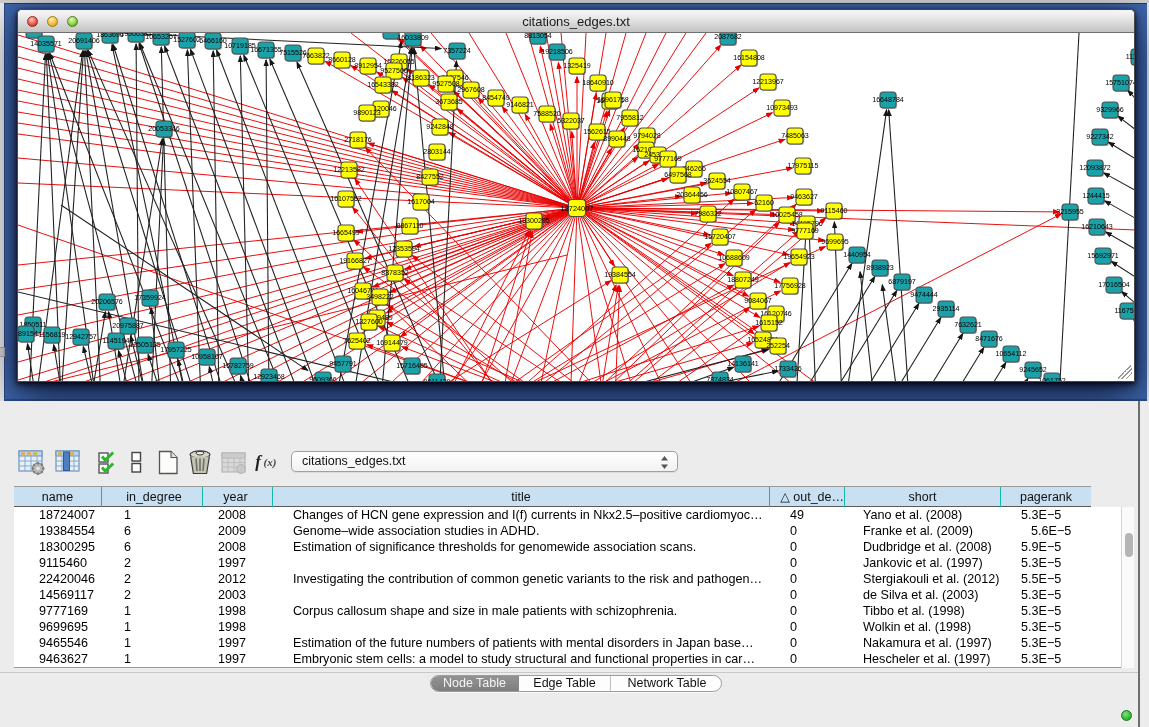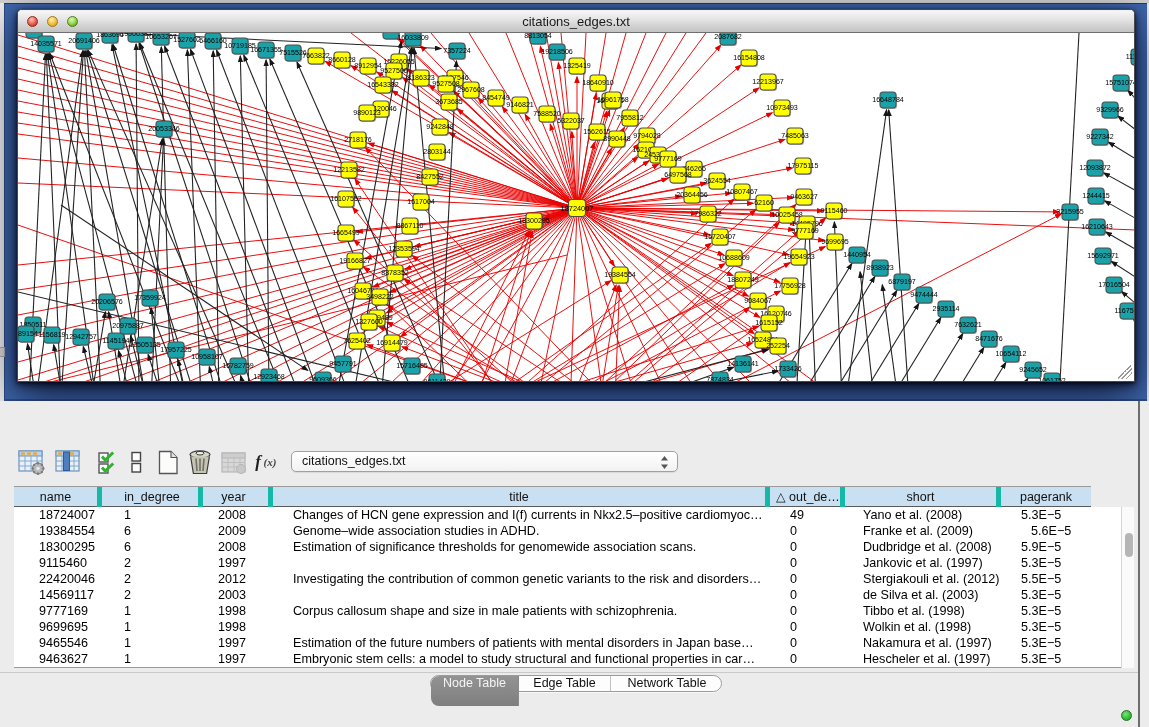--- a/index.html
+++ b/index.html
@@ -7,21 +7,21 @@
 .win {position:absolute;left:17px;top:9px;width:1118px;height:373px;border-radius:5px 5px 0 0;box-shadow:0 3px 9px rgba(0,0,15,.8),0 14px 42px rgba(0,0,20,.75),0 1px 3px rgba(0,0,0,.6);background:#fff;border:1px solid #4a4a4a}
 .titlebar {position:absolute;left:0;top:0;width:100%;height:23px;border-radius:4px 4px 0 0;background:linear-gradient(180deg,#ededed 0%,#f5f5f5 7%,#e3e3e3 45%,#d0d0d0 75%,#c3c3c3 100%);border-bottom:1px solid #6f6f6f}
 .tl {position:absolute;top:5.5px;width:11px;height:11px;border-radius:50%}
 .title {position:absolute;top:4px;left:0;width:100%;text-align:center;font-size:13px;color:#1a1a1a}
 .canvas {position:absolute;left:0;top:23px;width:1116px;height:348px;background:#fff;overflow:hidden}
 .tpanel {position:absolute;left:0;top:401px;width:1149px;height:326px;background:#ececec}
 .tphead {position:absolute;left:0;top:0;width:100%;height:32px;background:linear-gradient(#ededed,#e4e4e4);border-top:1px solid #9a9a9a;border-bottom:1px solid #cfcfcf}
 .tptitle {position:absolute;left:10px;top:8px;font-size:13px;color:#1a1a1a}
 .dropdown {position:absolute;left:291px;top:50px;width:387px;height:21px;border:1px solid #a0a0a0;border-radius:5px;background:linear-gradient(#ffffff,#f2f2f2);font-size:12.5px;color:#111;line-height:19px;padding-left:10px;box-shadow:0 1px 1px rgba(0,0,0,.08)}
 .thead {position:absolute;left:14px;top:486px;height:21px;background:#c8e0f2;border-top:1px solid #9a9a9a;border-bottom:1px solid #5a5a5a}
-.thcell {position:absolute;top:0;height:20px;border-right:5px solid #14b8a6;font-size:12.5px;color:#111;text-align:center;line-height:20px}
+.thcell {position:absolute;top:0;height:20px;border-right:1px solid #14b8a6;font-size:12.5px;color:#111;text-align:center;line-height:20px}
 .trow {position:absolute;left:14px;width:1107px;height:16px;background:#fff;font-size:12.6px;color:#000}
 .trow span {position:absolute;top:1px;white-space:nowrap}
 .tbody-bg {position:absolute;left:14px;top:507px;width:1107px;height:161px;background:#fff;border-bottom:1px solid #9a9a9a}
 .tabs {position:absolute;left:430px;top:675px;height:17px;border:1px solid #9b9b9b;border-radius:9px;background:#fdfdfd;box-shadow:0 1px 0 rgba(255,255,255,.7)}
 .tab {position:absolute;top:0;height:15px;font-size:12.5px;line-height:15px;text-align:center;color:#111}
 .scrollbar {position:absolute;left:1121px;top:507px;width:13px;height:161px;background:#fafafa;border-left:1px solid #d5d5d5}
 .thumb {position:absolute;left:2.5px;top:26px;width:8px;height:24px;border-radius:4px;background:#b5b5b5}
 .memory {position:absolute;right:33px;top:745px;font-size:16px;color:#111}
 .gdot {position:absolute;left:1121px;top:710px;width:11px;height:11px;border-radius:50%;background:radial-gradient(circle at 40% 35%,#7fe07f,#2dbe2d 60%,#1e9e1e);border:1px solid #2a6b2a}
 </style></head><body>
@@ -1051,21 +1051,21 @@
         <path d="M4.5,13 L8,8.5 L1,8.5 z" fill="#555"></path>
     </svg>
   </div>
 </div>
 <div class="tbody-bg"></div>
 <div class="thead" style="width:1077px">
   <div class="thcell" style="left:0;width:88px">name</div>
   <div class="thcell" style="left:92px;width:97px">in_degree</div>
   <div class="thcell" style="left:185px;width:74px">year</div>
   <div class="thcell" style="left:259px;width:497px">title</div>
-  <div class="thcell" style="left:756px;width:75px;text-align:left;padding-left:6px">△ out_de…</div>
+  <div class="thcell" style="left:756px;width:75px;text-align:right;padding-left:6px">△ out_de…</div>
   <div class="thcell" style="left:831px;width:156px">short</div>
   <div class="thcell" style="left:987px;width:90px;border-right:none">pagerank</div>
 </div>
 <div class="trow" style="top:507px">
 <span style="left:25px">18724007</span>
     <span style="left:110px">1</span>
 <span style="left:204px">2008</span>
     <span style="left:279px">Changes of HCN gene expression and I(f) currents in Nkx2.5–positive cardiomyoc…</span>
 <span style="left:776px">49</span>
     <span style="left:849px">Yano et al. (2008)</span>
@@ -1094,21 +1094,21 @@
     <span style="left:110px">2</span>
 <span style="left:204px">1997</span>
 <span style="left:776px">0</span>
     <span style="left:849px">Jankovic et al. (1997)</span>
 <span style="left:1007px">5.3E−5</span>
   </div>
 <div class="trow" style="top:571px">
 <span style="left:25px">22420046</span>
     <span style="left:110px">2</span>
 <span style="left:204px">2012</span>
-    <span style="left:279px">Investigating the contribution of common genetic variants to the risk and disorders…</span>
+    <span style="left:279px">Investigating the contribution of common genetic variants to the risk and pathogen…</span>
 <span style="left:776px">0</span>
     <span style="left:849px">Stergiakouli et al. (2012)</span>
 <span style="left:1007px">5.5E−5</span>
   </div>
 <div class="trow" style="top:587px">
 <span style="left:25px">14569117</span>
     <span style="left:110px">2</span>
 <span style="left:204px">2003</span>
 <span style="left:776px">0</span>
     <span style="left:849px">de Silva et al. (2003)</span>
@@ -1147,18 +1147,18 @@
     <span style="left:279px">Embryonic stem cells: a model to study structural and functional properties in car…</span>
 <span style="left:776px">0</span>
     <span style="left:849px">Hescheler et al. (1997)</span>
 <span style="left:1007px">5.3E−5</span>
   </div>
 <div class="scrollbar">
     <div class="thumb"></div>
   </div>
 <div class="abs" style="left:0;top:672px;width:1138px;height:1px;background:#c9c9c9"></div>
 <div class="tabs" style="width:292px">
-  <div class="tab" style="left:0;width:88px;background:linear-gradient(#939393,#7e7e7e);color:#f5f5f5;border-radius:8px 0 0 8px;border-right:1px solid #8a8a8a;height:30px;margin:0">Node Table</div>
+  <div class="tab" style="left:0;width:88px;background:linear-gradient(#939393,#7e7e7e);color:#f5f5f5;border-radius:8px 0 0 8px;border-right:1px solid #8a8a8a;height:15px;margin:0">Node Table</div>
   <div class="tab" style="left:88px;width:92px;border-right:1px solid #c0c0c0">Edge Table</div>
   <div class="tab" style="left:180px;width:112px">Network Table</div>
 </div>
 <div class="memory">Memory: OK</div>
 <div class="gdot"></div>
 <div class="abs" style="left:1138px;top:401px;width:2px;height:326px;background:#6e6e6e"></div>
 </body></html>

